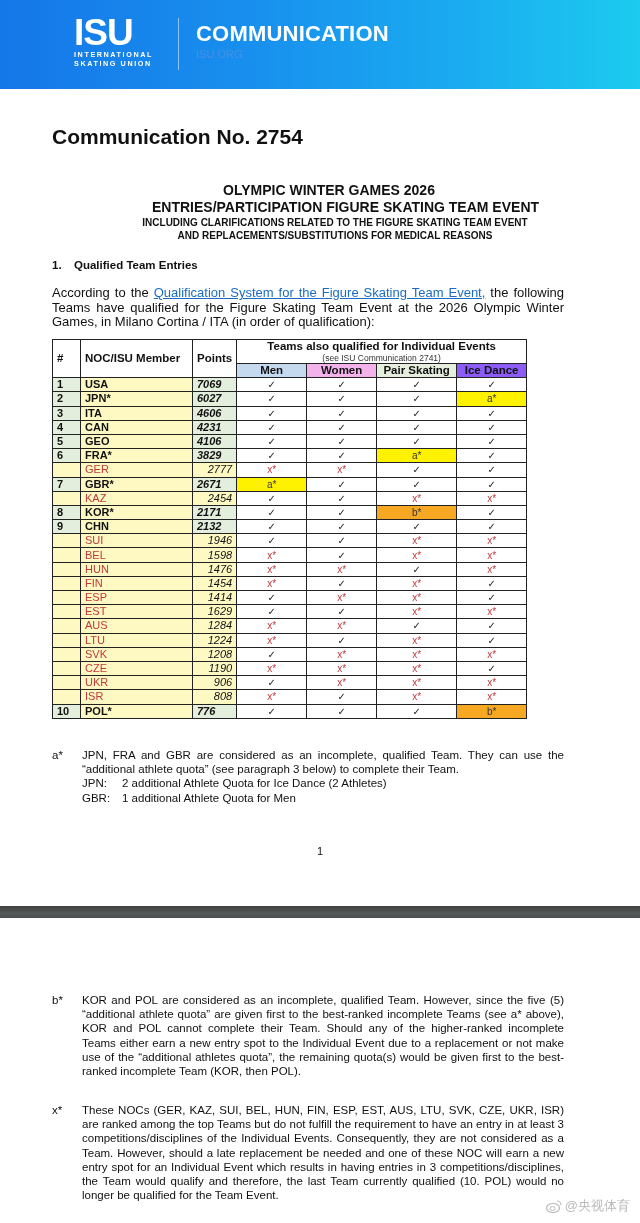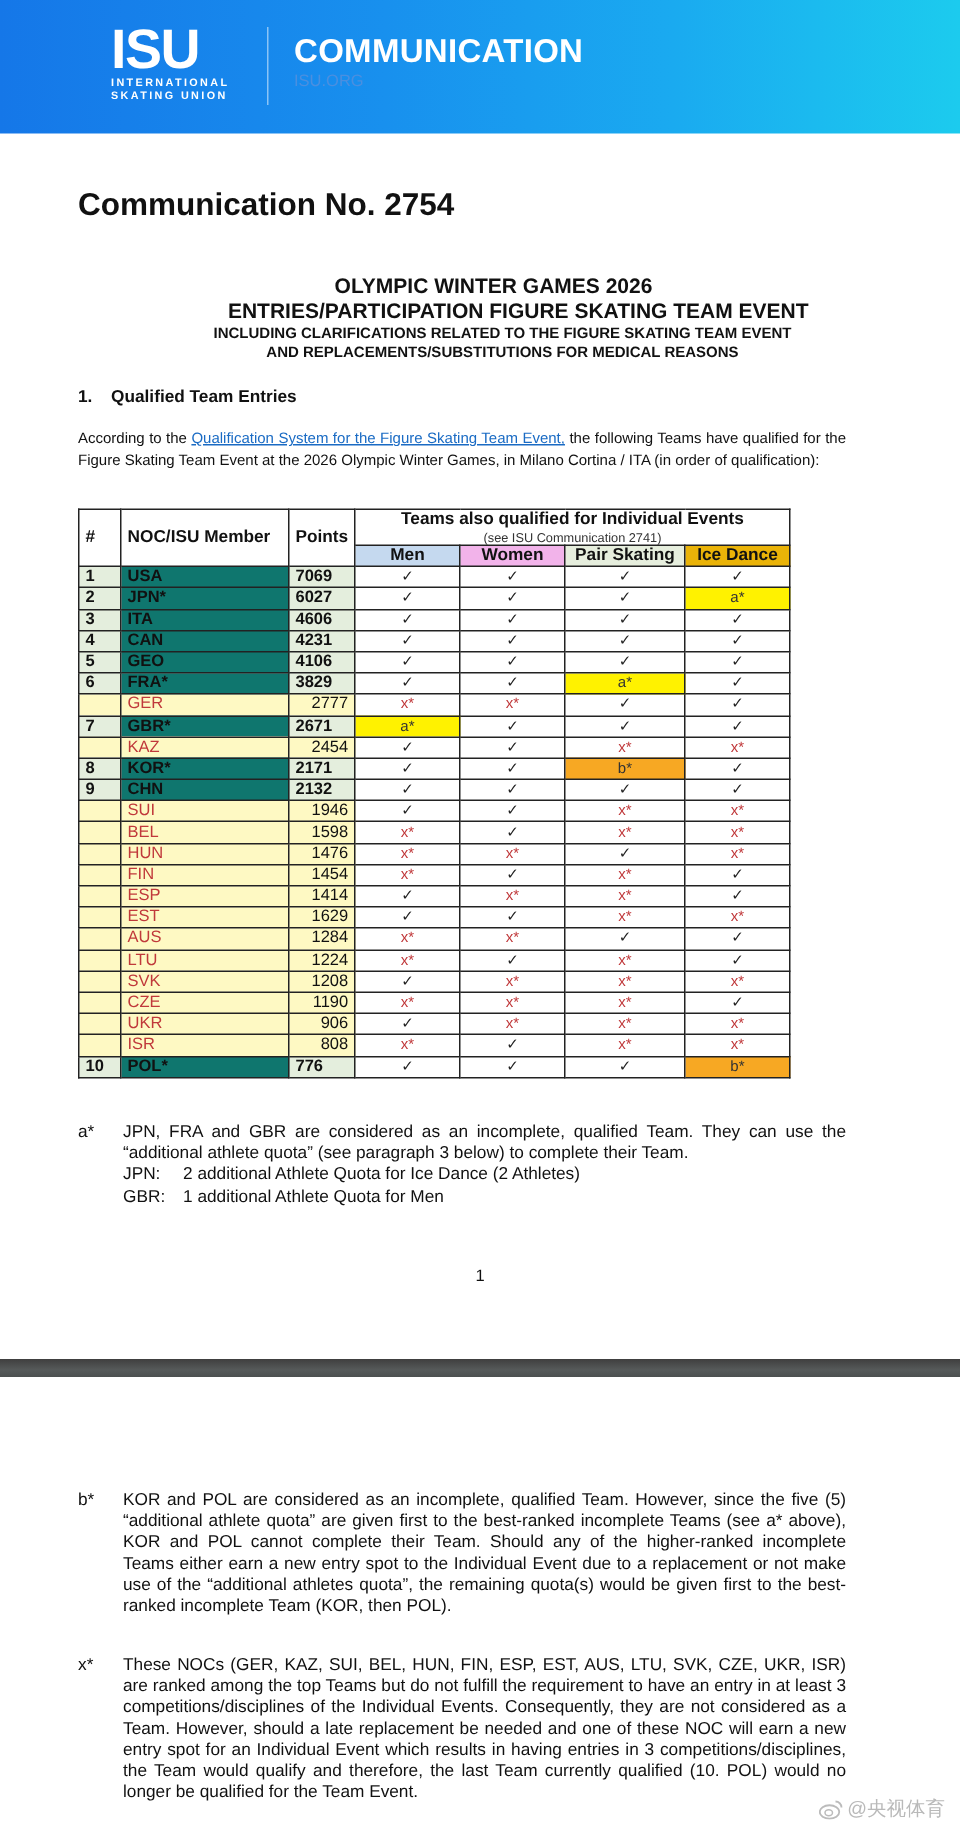--- a/index.html
+++ b/index.html
@@ -15,32 +15,32 @@
   .banner-title { position: absolute; left: 196px; top: 21px; color: #fff; font-weight: 700; font-size: 22px; letter-spacing: 0.2px; }
   .banner-sub { position: absolute; left: 196px; top: 48px; color: #4a8fe0; font-size: 11px; }
   .comm-no { position: absolute; left: 52px; top: 125px; font-size: 21px; font-weight: 700; }
   .title-block { position: absolute; left: 0; width: 640px; top: 182px; text-align: center; font-weight: 700; }
   .t1 { font-size: 14px; line-height: 17px; padding-left: 18px; }
   .t2 { font-size: 14px; line-height: 17px; padding-left: 30px; margin-left: 21px; }
   .t3 { font-size: 10px; line-height: 13px; padding-left: 30px; }
 
   .section-h { position: absolute; left: 52px; top: 259px; font-size: 11.5px; font-weight: 700; }
   .section-h .num { display: inline-block; width: 22px; }
-  .intro { position: absolute; left: 52px; top: 286px; width: 512px; font-size: 10px; line-height: 14.5px; text-align: justify; }
+  .intro { position: absolute; left: 52px; top: 286px; width: 512px; font-size: 13px; line-height: 14.5px; text-align: justify; }
   .intro a { color: #1a6bc4; text-decoration: underline; }
 
   table.entries { position: absolute; left: 52px; top: 339px; border-collapse: collapse; font-size: 11px; }
   table.entries td, table.entries th { border: 1px solid #222; height: 14.2px; padding: 0 4px; line-height: 13px; }
   th.h-main { font-weight: 700; font-size: 11.5px; background: #fff; text-align: left; }
   th.h-group { font-weight: 700; font-size: 11.5px; text-align: center; border-bottom: none; }
   .h-group .sub { display: block; font-weight: 400; font-size: 8.5px; color: #333; line-height: 10px; }
   th.disc { font-size: 11.5px; font-weight: 700; text-align: center; height: 15px; }
   td.rank { width: 28px; font-weight: 700; background: #e4eedd; }
-  td.noc { width: 112px; background: #0f766e; }
-  td.pts { width: 36px; background: #e4eedd; }
+  td.noc { width: 112px; background: #fef9c3; }
+  td.pts { width: 36px; background: #e4eedd; font-style: italic; }
   tr.q td.noc, tr.q td.pts { font-weight: 700; color: #111; }
   tr.nq td.rank, tr.nq td.noc, tr.nq td.pts { background: #fef9c3; }
   tr.nq td.noc { color: #c0393b; font-weight: 400; }
   tr.nq td.pts { text-align: right; font-weight: 400; }
   td.c { width: 70px; text-align: center; color: #222; font-size: 10px; }
   td.c.col-pair { width: 80px; }
   td.c.col-dance { width: 70px; }
   td.c.xmark { color: #c0393b; }
   td.c.amark { background: #fff200; color: #333; }
   td.c.bmark { background: #f7a823; color: #333; }
@@ -96,21 +96,21 @@
       <th class="h-main" rowspan="2">Points</th>
       <th class="h-group" colspan="4">
         <span>Teams also qualified for Individual Events</span>
         <span class="sub">(see ISU Communication 2741)</span>
       </th>
     </tr>
     <tr>
       <th class="disc" style="background:#c5d9ef">Men</th>
       <th class="disc" style="background:#f2b3ea">Women</th>
       <th class="disc" style="background:#e6eedd">Pair Skating</th>
-      <th class="disc" style="background:#eab308">Ice Dance</th>
+      <th class="disc" style="background:#8b5cf6">Ice Dance</th>
     </tr>
   </thead>
   <tbody id="table-body">
       <tr class="q">
         <td class="rank">1</td>
         <td class="noc">USA</td>
         <td class="pts">7069</td>
         <td class="c col-men">✓</td>
         <td class="c col-women">✓</td>
         <td class="c col-pair">✓</td>

